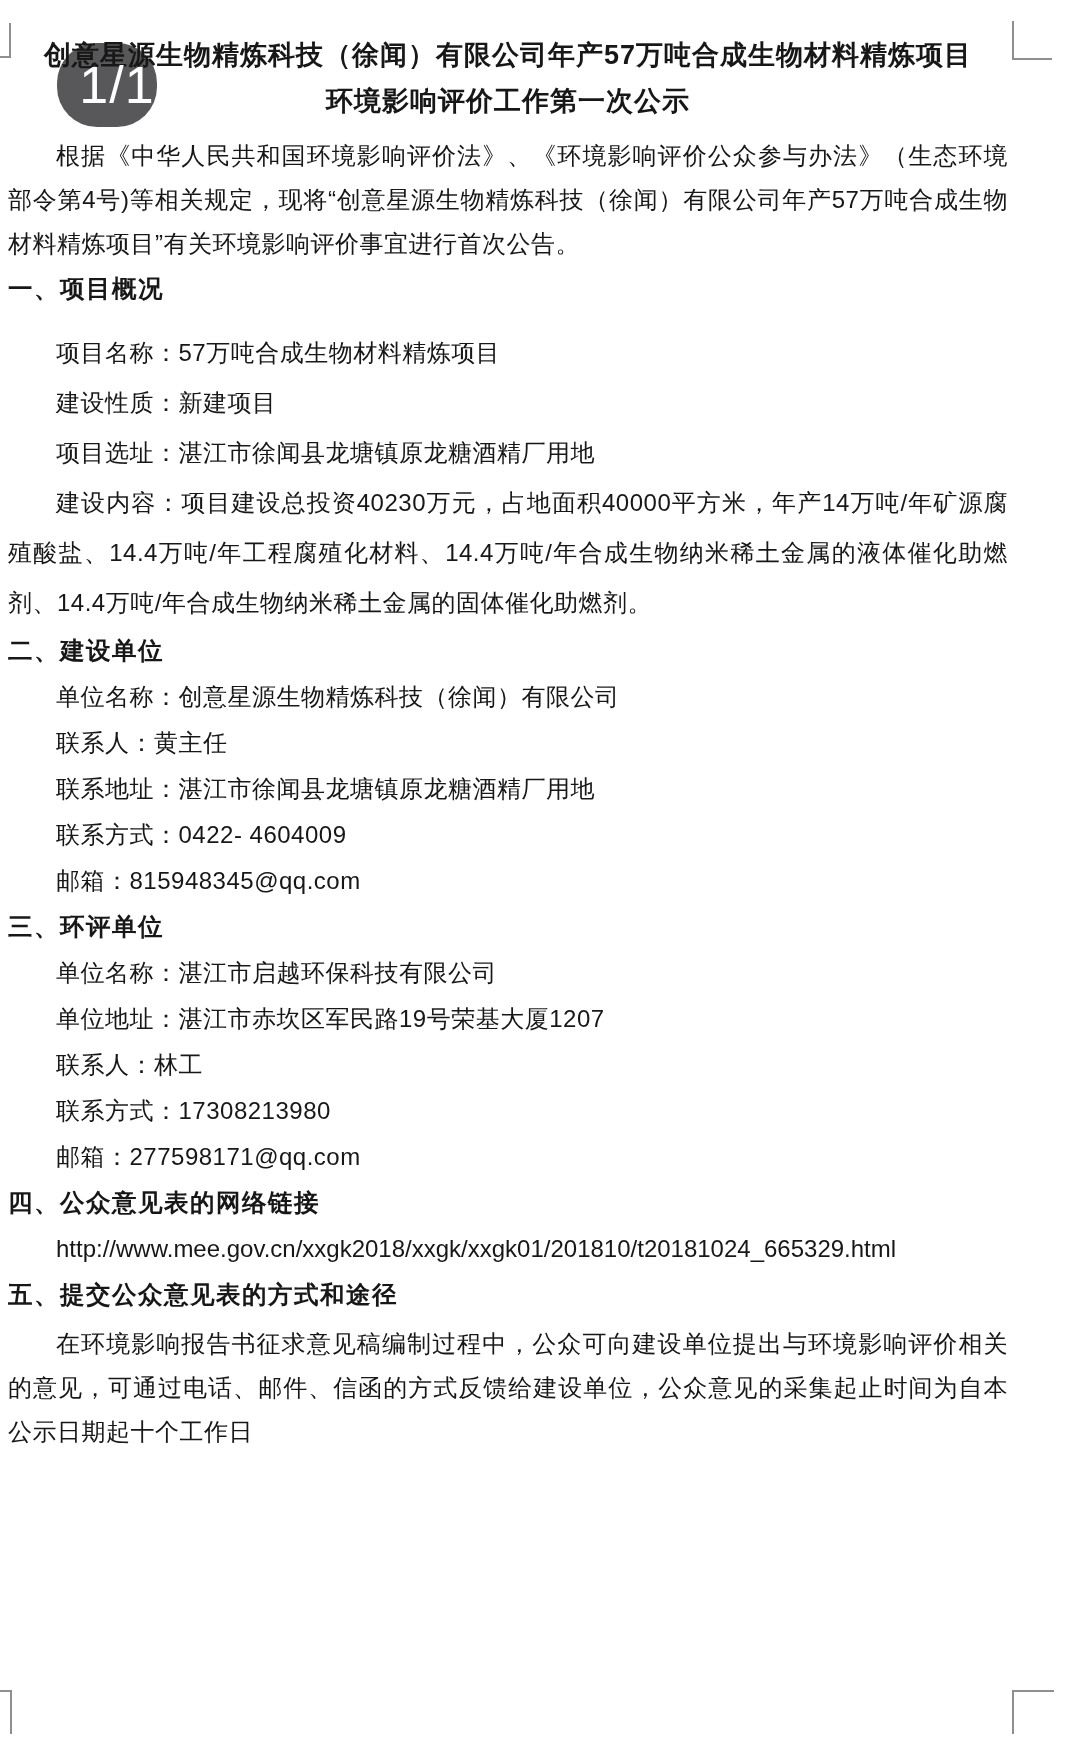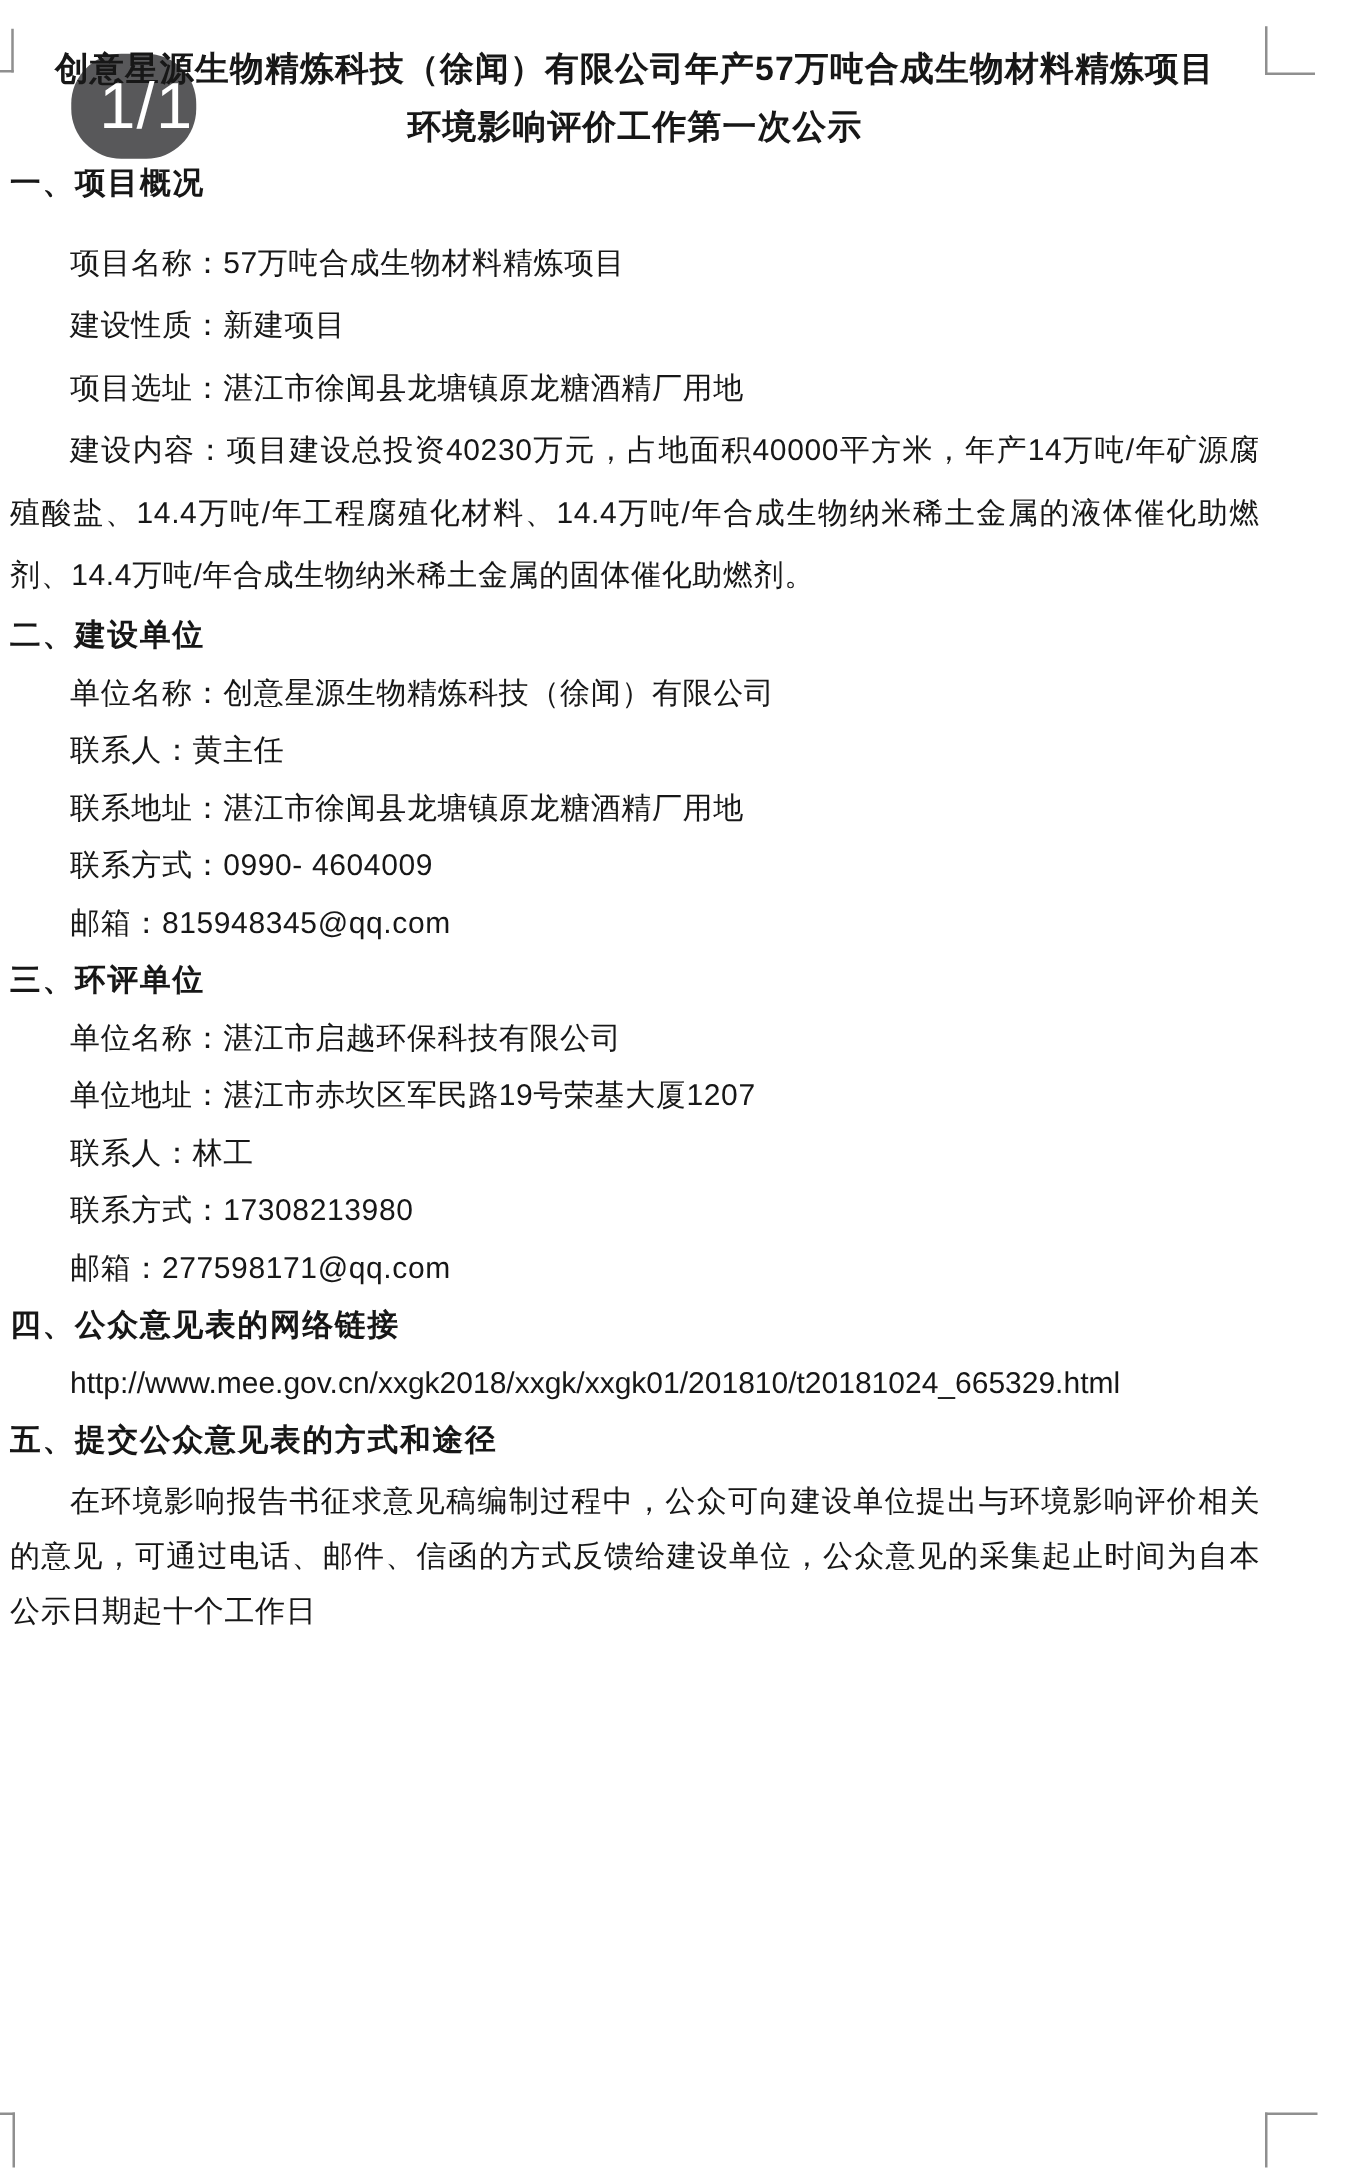--- a/index.html
+++ b/index.html
@@ -88,35 +88,36 @@
 <div class="mark mark-br"></div>
 <div class="mark mark-bl"></div>
 
 <div class="content">
 
   <h1 class="title">
     <span class="tline">创意星源生物精炼科技（徐闻）有限公司年产57万吨合成生物材料精炼项目</span>
     <span class="tline">环境影响评价工作第一次公示</span>
   </h1>
 
+  <p class="para">根据《中华人民共和国环境影响评价法》、《环境影响评价公众参与办法》（生态环境部令第4号)等相关规定，现将“创意星源生物精炼科技（徐闻）有限公司年产57万吨合成生物材料精炼项目”有关环境影响评价事宜进行首次公告。</p>
 
   <section class="s1">
     <h2 class="sec-heading">一、项目概况</h2>
     <p class="item">项目名称：57万吨合成生物材料精炼项目</p>
     <p class="item">建设性质：新建项目</p>
     <p class="item">项目选址：湛江市徐闻县龙塘镇原龙糖酒精厂用地</p>
     <p class="item">建设内容：项目建设总投资40230万元，占地面积40000平方米，年产14万吨/年矿源腐殖酸盐、14.4万吨/年工程腐殖化材料、14.4万吨/年合成生物纳米稀土金属的液体催化助燃剂、14.4万吨/年合成生物纳米稀土金属的固体催化助燃剂。</p>
   </section>
 
   <section>
     <h2 class="sec-heading">二、建设单位</h2>
     <p class="item">单位名称：创意星源生物精炼科技（徐闻）有限公司</p>
     <p class="item">联系人：黄主任</p>
     <p class="item">联系地址：湛江市徐闻县龙塘镇原龙糖酒精厂用地</p>
-    <p class="item">联系方式：0990- 4604009</p>
+    <p class="item">联系方式：0422- 4604009</p>
     <p class="item">邮箱：815948345@qq.com</p>
   </section>
 
   <section>
     <h2 class="sec-heading">三、环评单位</h2>
     <p class="item">单位名称：湛江市启越环保科技有限公司</p>
     <p class="item">单位地址：湛江市赤坎区军民路19号荣基大厦1207</p>
     <p class="item">联系人：林工</p>
     <p class="item">联系方式：17308213980</p>
     <p class="item">邮箱：277598171@qq.com</p>

